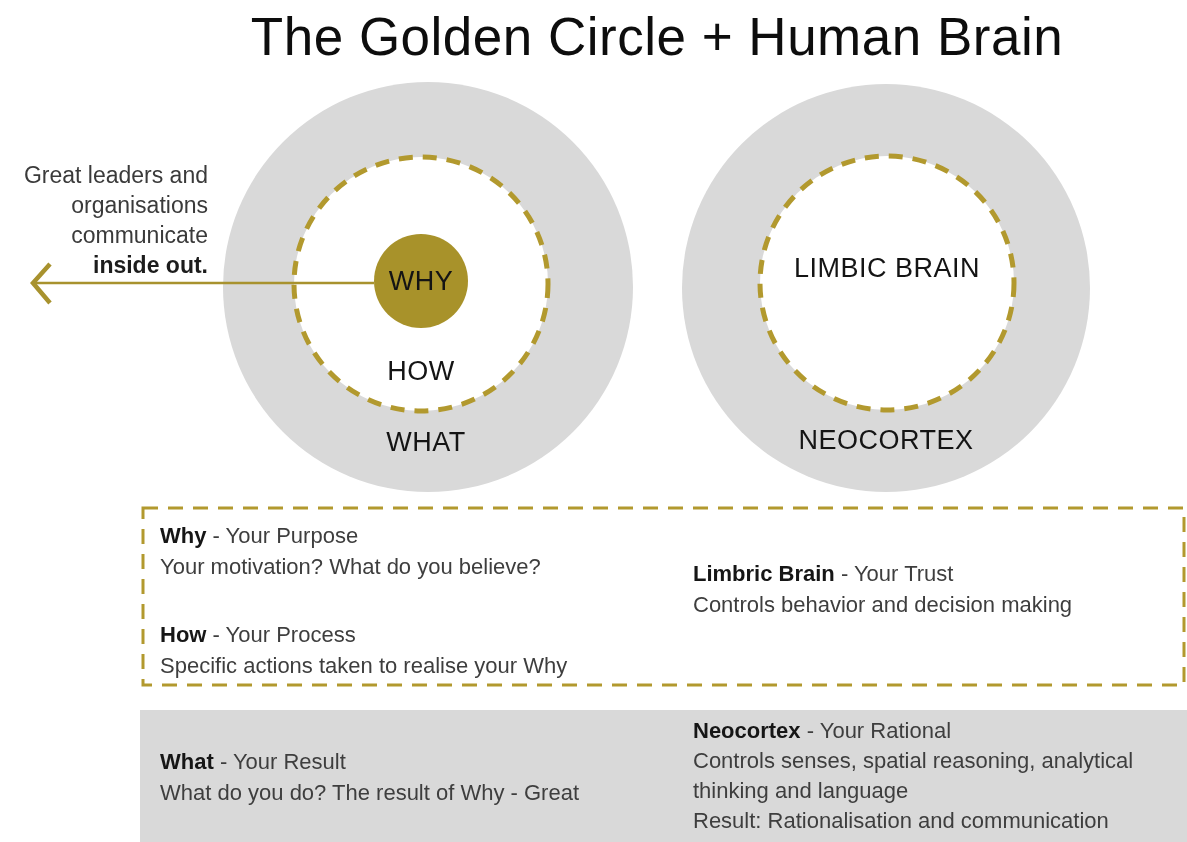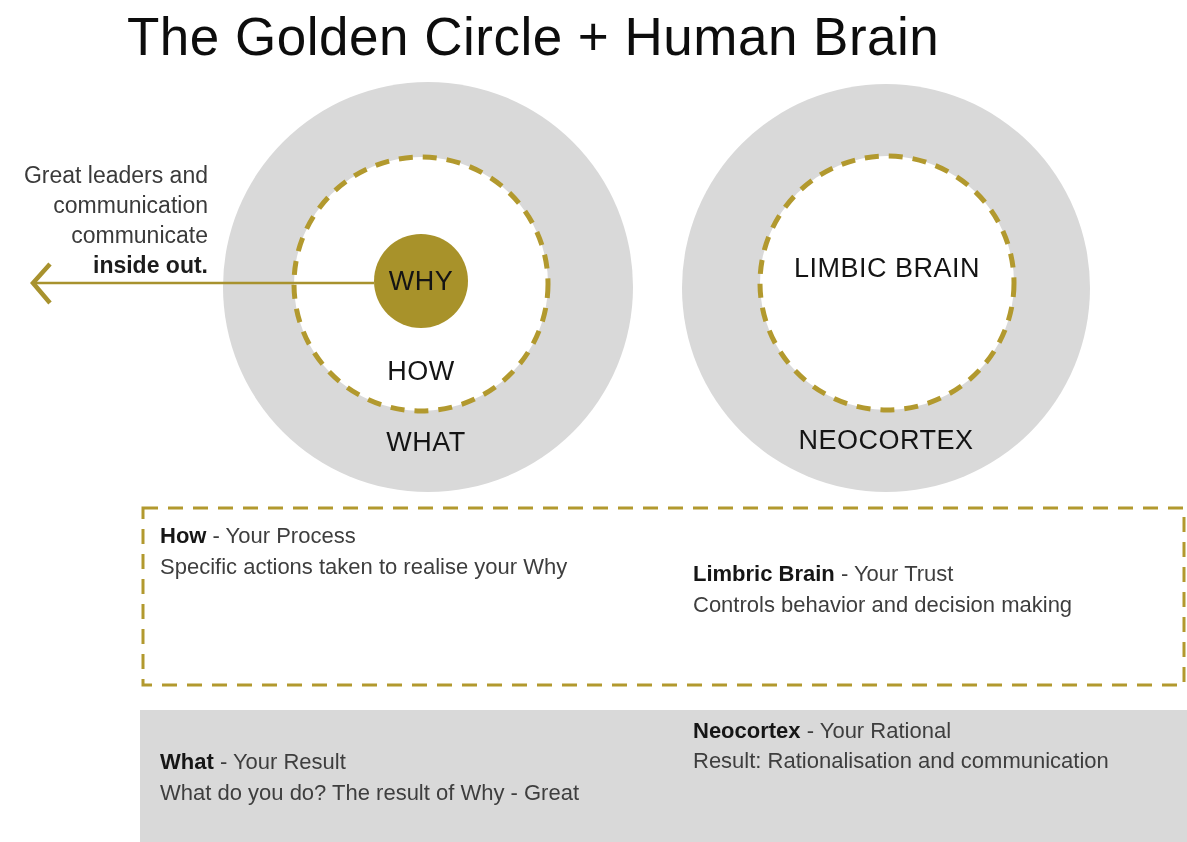--- a/index.html
+++ b/index.html
@@ -6,20 +6,21 @@
   .stage{
     position:relative;
     width:1187px;height:842px;
     background:#ffffff;
     font-family:"Liberation Sans", sans-serif;
     overflow:hidden;
   }
   .abs{position:absolute;}
   .page-title{
     left:127px;top:6px;width:1060px;
+    text-align:center;
     font-size:53px;
     font-weight:500;
     letter-spacing:0.5px;
     color:#0d0d0d;
     white-space:nowrap;
   }
   svg.diagram{left:0;top:0;}
   .annotation{
     left:0;top:160px;width:208px;
     text-align:right;
@@ -64,46 +65,49 @@
     <polyline points="50,264 33,283 50,303" fill="none" stroke="#a8922e" stroke-width="4.5"></polyline>
 
     <circle cx="886" cy="288" r="204" fill="#d9d9d9"></circle>
     <circle cx="887" cy="283" r="127" fill="#ffffff" stroke="#b2992e" stroke-width="5" stroke-dasharray="14 10"></circle>
 
     <rect x="143" y="508" width="1041" height="177" fill="none" stroke="#b2992e" stroke-width="3" stroke-dasharray="15 10"></rect>
   </svg>
 
   <div class="abs annotation">
     <div>Great leaders and</div>
-    <div>communication</div>
+    <div>organisations</div>
     <div>communicate</div>
     <div class="em">inside out.</div>
   </div>
 
   <div class="abs circle-label" style="left:421px;top:281px;">WHY</div>
   <div class="abs circle-label" style="left:421px;top:371px;">HOW</div>
   <div class="abs circle-label" style="left:426px;top:442px;">WHAT</div>
   <div class="abs circle-label" style="left:887px;top:268px;">LIMBIC BRAIN</div>
   <div class="abs circle-label" style="left:886px;top:440px;">NEOCORTEX</div>
 
   <div class="abs legend-col col-left" style="top:520px;">
+    <div class="lead"><b>Why</b><span> - Your Purpose</span></div>
+    <div class="gap-after">Your motivation? What do you believe?</div>
     <div class="lead"><b>How</b><span> - Your Process</span></div>
     <div>Specific actions taken to realise your Why</div>
   </div>
 
   <div class="abs legend-col col-right" style="top:558px;">
     <div class="lead"><b>Limbric Brain</b><span> - Your Trust</span></div>
     <div>Controls behavior and decision making</div>
   </div>
 
   <div class="abs graybox"></div>
 
   <div class="abs legend-col col-left" style="top:746px;">
     <div class="lead"><b>What</b><span> - Your Result</span></div>
     <div>What do you do? The result of Why - Great</div>
   </div>
 
   <div class="abs legend-col col-right" style="top:716px;line-height:30px;">
     <div class="lead"><b>Neocortex</b><span> - Your Rational</span></div>
+    <div>Controls senses, spatial reasoning, analytical thinking and language</div>
     <div>Result: Rationalisation and communication</div>
   </div>
 
 </div>
 
 </body></html>

